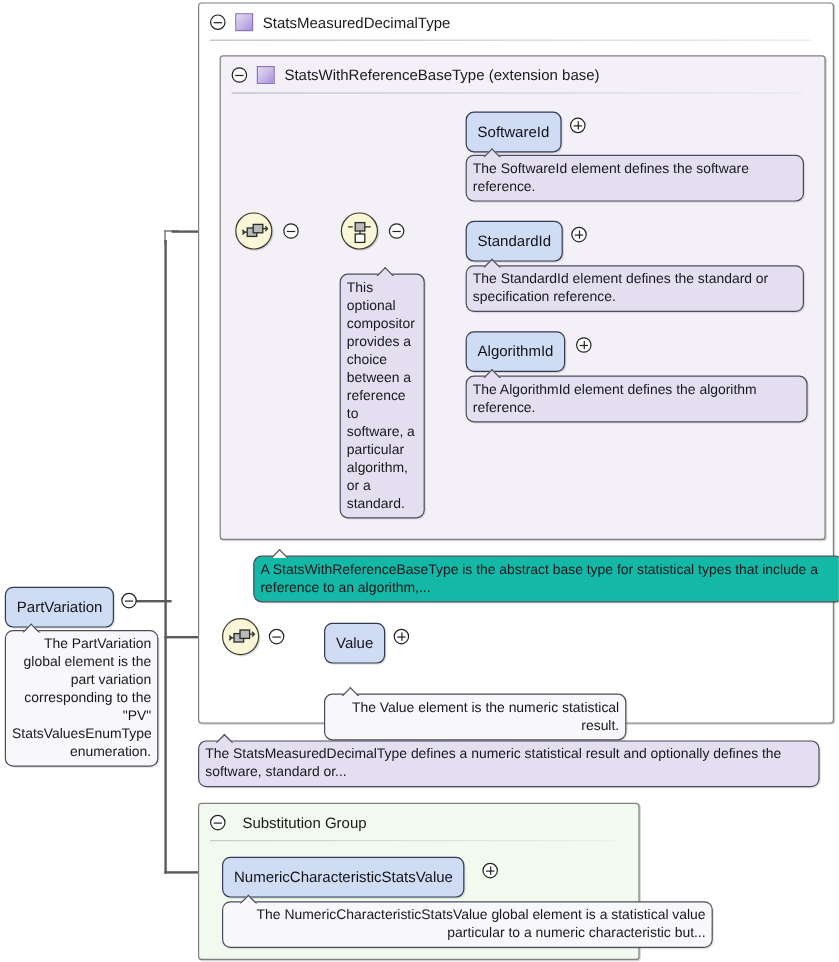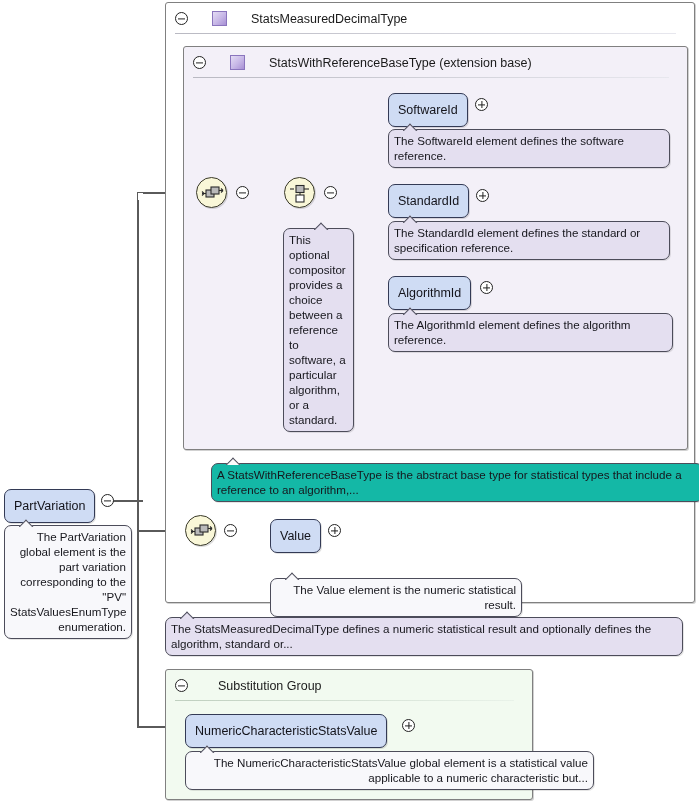--- a/index.html
+++ b/index.html
@@ -34,21 +34,21 @@
   .container.subst {
     background: #f2faf0;
     box-shadow: 1px 1px 0 rgba(0,0,0,.18);
   }
   .ctitle {
     position: absolute;
     left: 0; right: 0; top: 0;
     height: 31px;
     display: flex;
     align-items: center;
-    gap: 24px;
+    gap: 8px;
     padding-left: 9px;
     font-size: 12.5px;
     white-space: nowrap;
   }
   .ctitle .sep-under {
     position: absolute;
     left: 9px; right: 18px; bottom: 0;
     height: 1px;
     background: linear-gradient(to right,#b9b9c2,#e7e7ee);
   }
@@ -295,38 +295,38 @@
     <span>Value</span>
   </div>
   <span class="tog plus tog-abs" style="left:328px; top:524px;"></span>
   <div class="note faint" style="left:270px; top:578px; width:252px;">
     <span class="notch"></span>
     <span>The Value element is the numeric statistical result.</span>
   </div>
 
   <div class="note" style="left:165px; top:617px; width:518px;">
     <span class="notch"></span>
-    <span>The StatsMeasuredDecimalType defines a numeric statistical result and optionally defines the algorithm, standard or...</span>
+    <span>The StatsMeasuredDecimalType defines a numeric statistical result and optionally defines the software, standard or...</span>
   </div>
 
   <div class="container subst" style="left:165px; top:669px; width:368px; height:131px;">
     <div class="ctitle">
       <span class="tog"></span>
       <span style="margin-left:6px;">Substitution Group</span>
       <span class="sep-under"></span>
     </div>
   </div>
 
   <div class="elem" style="left:185px; top:714px;">
     <span>NumericCharacteristicStatsValue</span>
   </div>
   <span class="tog plus tog-abs" style="left:402px; top:719px;"></span>
   <div class="note faint" style="left:185px; top:751px; width:409px;">
     <span class="notch"></span>
-    <span>The NumericCharacteristicStatsValue global element is a statistical value applicable to a numeric characteristic but...</span>
+    <span>The NumericCharacteristicStatsValue global element is a statistical value particular to a numeric characteristic but...</span>
   </div>
 
   <div class="elem" style="left:4px; top:489px;">
     <span>PartVariation</span>
   </div>
   <span class="tog tog-abs" style="left:101px; top:494px;"></span>
   <div class="note faint" style="left:4px; top:525px; width:128px;">
     <span class="notch"></span>
     <span>The PartVariation global element is the part variation corresponding to the "PV" StatsValuesEnumType enumeration.</span>
   </div>

